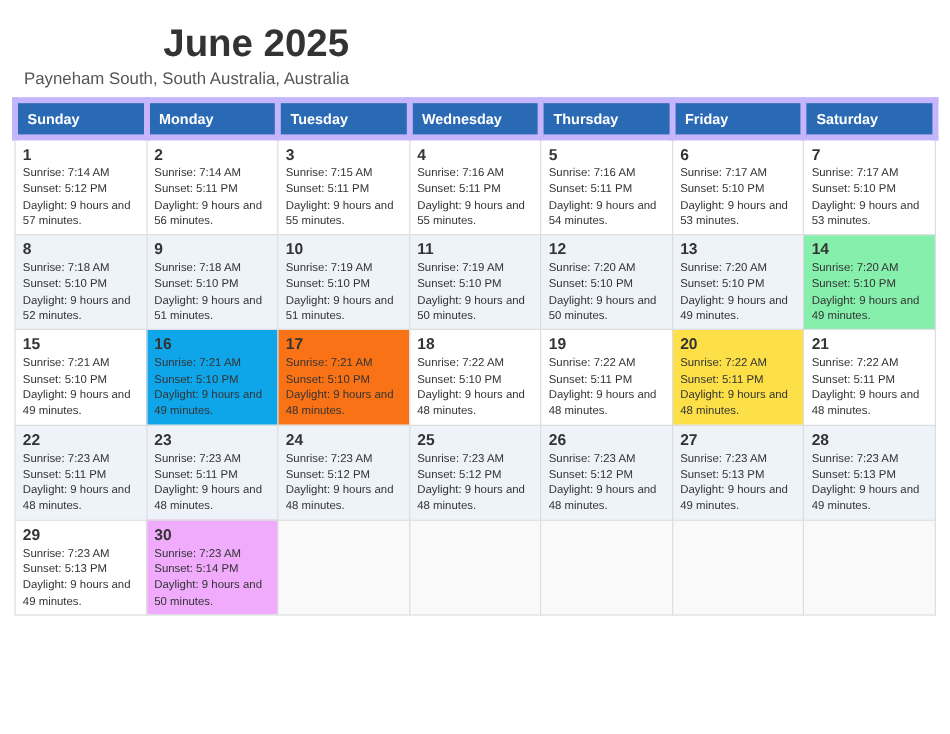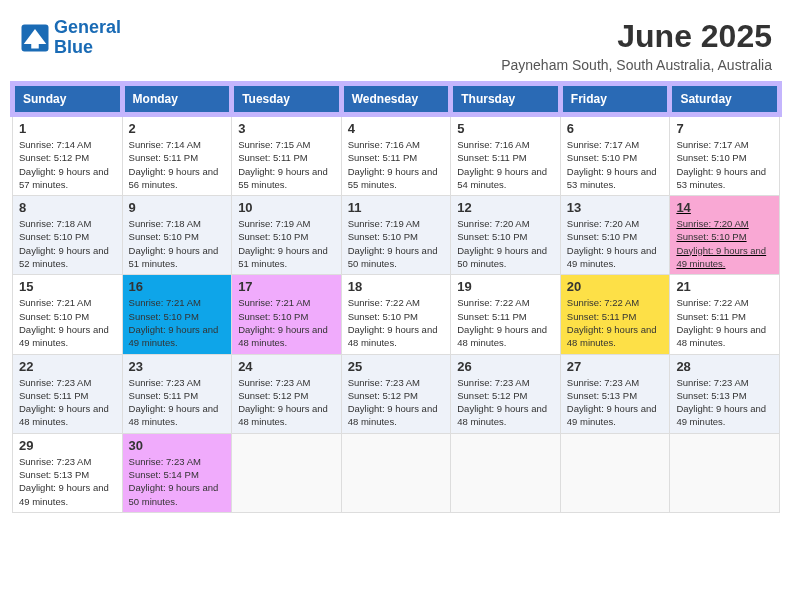--- a/index.html
+++ b/index.html
@@ -86,31 +86,20 @@
       line-height: 1.4;
     }
     .empty-cell {
       background: #f9f9f9 !important;
     }
   </style>
 </head>
 <body>
 
 <div class="header-area">
-  <div class="logo">
-    <svg class="logo-icon" viewBox="0 0 40 40">
-      <rect x="2" y="2" width="36" height="36" rx="4" fill="#1a6bb5"></rect>
-      <polygon points="20,8 35,28 5,28" fill="white"></polygon>
-      <rect x="15" y="28" width="10" height="6" fill="white"></rect>
-    </svg>
-    <div class="logo-text">
-      <div><span>General</span></div>
-      <div><span style="color:#1a6bb5;">Blue</span></div>
-    </div>
-  </div>
   <div class="title-area">
     <div class="month-title">June 2025</div>
     <div class="location-title">Payneham South, South Australia, Australia</div>
   </div>
 </div>
 
 <table class="calendar">
   <thead>
     <tr>
       <th>Sunday</th>
@@ -223,21 +212,21 @@
         </div>
       </td>
         <td style="background: rgb(238, 242, 249);">
         <span class="day-number">13</span>
         <div class="day-info">
           Sunrise: 7:20 AM<br>
           Sunset: 5:10 PM<br>
           Daylight: 9 hours and 49 minutes.
         </div>
       </td>
-        <td style="background: #f9a8d4; text-decoration: underline;">
+        <td style="background: #86efac;">
         <span class="day-number">14</span>
         <div class="day-info">
           Sunrise: 7:20 AM<br>
           Sunset: 5:10 PM<br>
           Daylight: 9 hours and 49 minutes.
         </div>
       </td>
       </tr>
       <tr>
         <td style="background: rgb(255, 255, 255); margin-top: 22px;">
@@ -249,21 +238,21 @@
         </div>
       </td>
         <td style="background: #0ea5e9;">
         <span class="day-number">16</span>
         <div class="day-info">
           Sunrise: 7:21 AM<br>
           Sunset: 5:10 PM<br>
           Daylight: 9 hours and 49 minutes.
         </div>
       </td>
-        <td style="background: #f0abfc;">
+        <td style="background: #f97316;">
         <span class="day-number">17</span>
         <div class="day-info">
           Sunrise: 7:21 AM<br>
           Sunset: 5:10 PM<br>
           Daylight: 9 hours and 48 minutes.
         </div>
       </td>
         <td style="background: rgb(255, 255, 255);">
         <span class="day-number">18</span>
         <div class="day-info">

